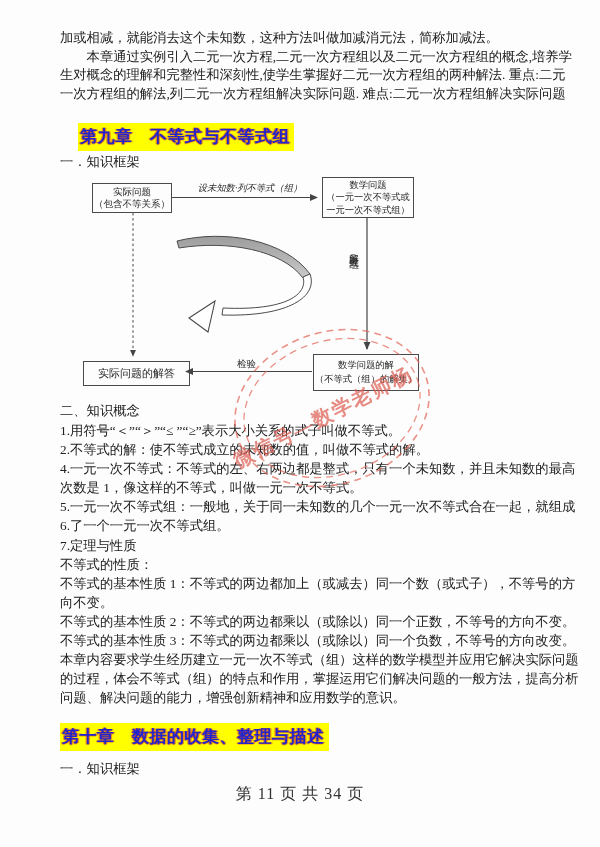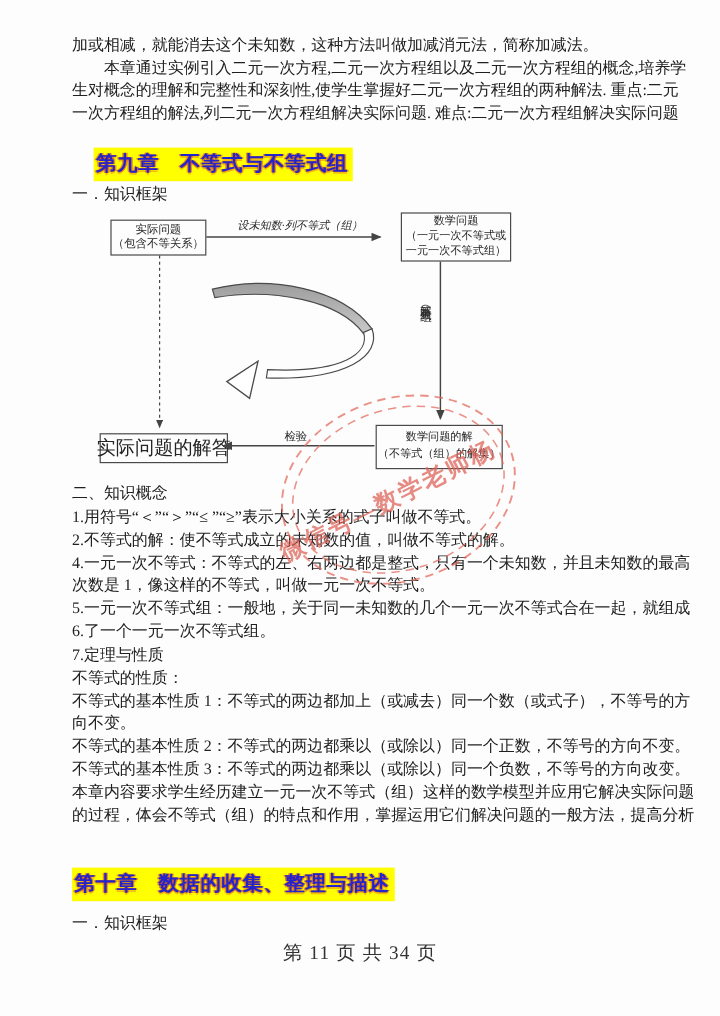--- a/index.html
+++ b/index.html
@@ -23,22 +23,22 @@
   }
   #ch9-heading { top:123px;margin-left:18px; }
   #ch10-heading { top:723px; }
 
   
   .fbox { position:absolute; border:1px solid #4a4a4a; background:#fdfdfd;
     display:flex; flex-direction:column; justify-content:center; align-items:center;
     text-align:center; color:#242424; }
   .fbox div { white-space:nowrap; }
   #box-tl { left:92px;  top:183px; width:80px;  height:30px; font-size:9.5px; line-height:12.5px; }
-  #box-tr { left:322px; top:177px; width:92px;  height:41px; font-size:9.3px; line-height:12.3px;margin-left:12px; }
-  #box-bl { left:83px;  top:361px; width:107px;  height:25px; font-size:16px; }
+  #box-tr { left:322px; top:177px; width:92px;  height:41px; font-size:9.3px; line-height:12.3px; }
+  #box-bl { left:83px;  top:361px; width:107px;  height:25px; font-size:11px; }
   #box-br { left:313px; top:354px; width:106px; height:37px; font-size:9.3px; line-height:13.5px; }
 
   .flabel { position:absolute; color:#2a2a2a; white-space:nowrap; }
   #lbl-set { left:193px; top:182px; width:114px; font-size:9.3px; font-style:italic; text-align:center; }
   #lbl-check { left:237px; top:358px; font-size:9.5px; }
   #lbl-solve { left:347px; top:247px; height:80px; font-size:9.5px;
     writing-mode:vertical-rl; text-orientation:mixed; letter-spacing:1px; }
 
   svg.overlay { position:absolute; left:0; top:0; width:600px; height:847px; pointer-events:none; z-index:5; }
 
@@ -125,20 +125,21 @@
     <div class="tline">5.一元一次不等式组：一般地，关于同一未知数的几个一元一次不等式合在一起，就组成</div>
     <div class="tline">6.了一个一元一次不等式组。</div>
     <div class="tline">7.定理与性质</div>
     <div class="tline">不等式的性质：</div>
     <div class="tline">不等式的基本性质 1：不等式的两边都加上（或减去）同一个数（或式子），不等号的方</div>
     <div class="tline">向不变。</div>
     <div class="tline">不等式的基本性质 2：不等式的两边都乘以（或除以）同一个正数，不等号的方向不变。</div>
     <div class="tline">不等式的基本性质 3：不等式的两边都乘以（或除以）同一个负数，不等号的方向改变。</div>
     <div class="tline">本章内容要求学生经历建立一元一次不等式（组）这样的数学模型并应用它解决实际问题</div>
     <div class="tline">的过程，体会不等式（组）的特点和作用，掌握运用它们解决问题的一般方法，提高分析</div>
+    <div class="tline">问题、解决问题的能力，增强创新精神和应用数学的意识。</div>
   </div>
 
   <div id="ch10-heading" class="chapter-heading">第十章　数据的收集、整理与描述</div>
   <div class="section-label" style="top:760px;">一．知识框架</div>
 
   <div id="footer">第 11 页 共 34 页</div>
 
 </div>
 
 </body></html>

